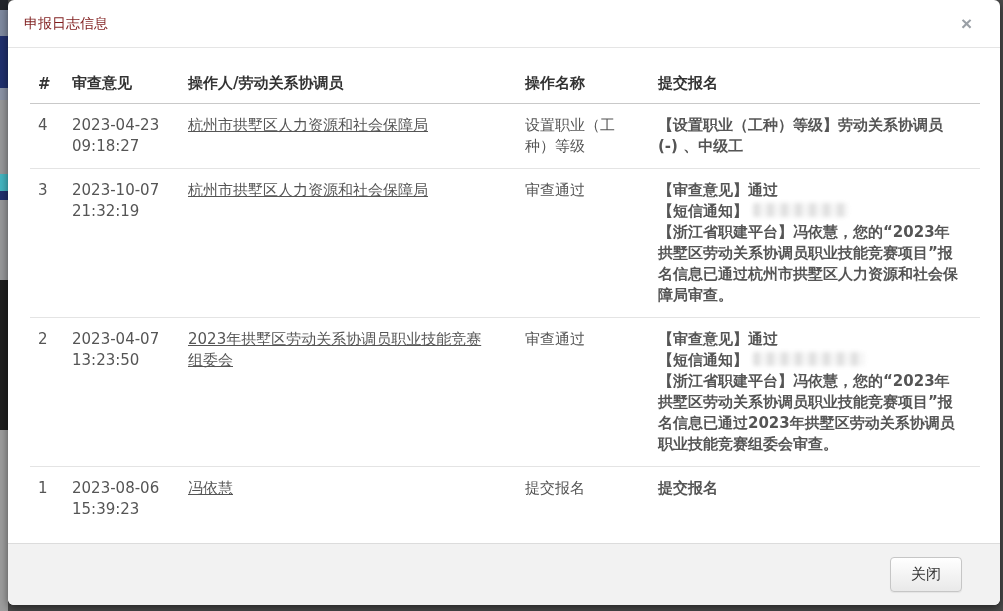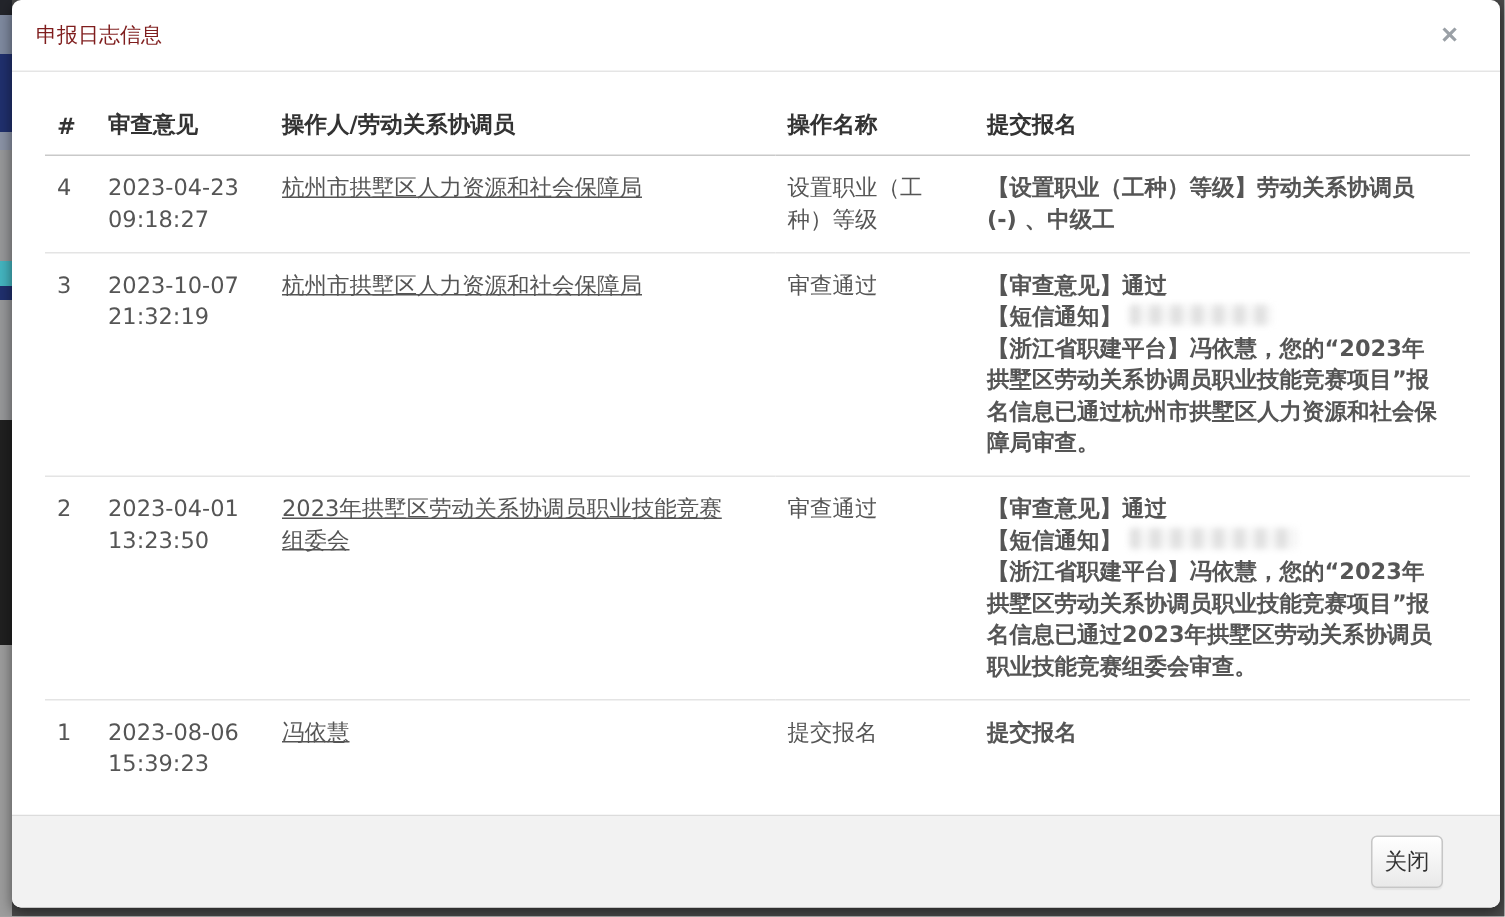--- a/index.html
+++ b/index.html
@@ -94,21 +94,21 @@
     flex: 0 0 62px; height: 62px;
     background: #f2f2f2;
     border-top: 1px solid #dcdcdc;
     border-radius: 0 0 6px 6px;
     display: flex; align-items: center; justify-content: flex-end;
     padding-right: 38px;
   }
   .btn-close {
     font-family: inherit;
     font-size: 15px; color: #333;
-    padding: 7px 8px;
+    padding: 7px 20px;
     background: linear-gradient(#ffffff, #e9e9e9);
     border: 1px solid #c6c6c6;
     border-radius: 4px;
     cursor: pointer;
     box-shadow: 0 1px 1px rgba(0,0,0,.06);
     margin-left: 20px;
   }
 </style>
 </head>
 <body>
@@ -169,21 +169,21 @@
             <div class="cell-opinion-inner">
               <div>【审查意见】通过</div>
               <div><span>【短信通知】</span><span class="redact"></span></div>
               <div>【浙江省职建平台】冯依慧，您的“2023年拱墅区劳动关系协调员职业技能竞赛项目”报名信息已通过杭州市拱墅区人力资源和社会保障局审查。</div>
             </div>
           </td>
         </tr>
 
         <tr>
           <td>2</td>
-          <td>2023-04-01 13:23:50</td>
+          <td>2023-04-07 13:23:50</td>
           <td>
             <div class="cell-name-inner">2023年拱墅区劳动关系协调员职业技能竞赛组委会</div>
           </td>
           <td>
             <div class="cell-op-inner">审查通过</div>
           </td>
           <td>
             <div class="cell-opinion-inner">
               <div>【审查意见】通过</div>
               <div><span>【短信通知】</span><span class="redact wide"></span></div>

